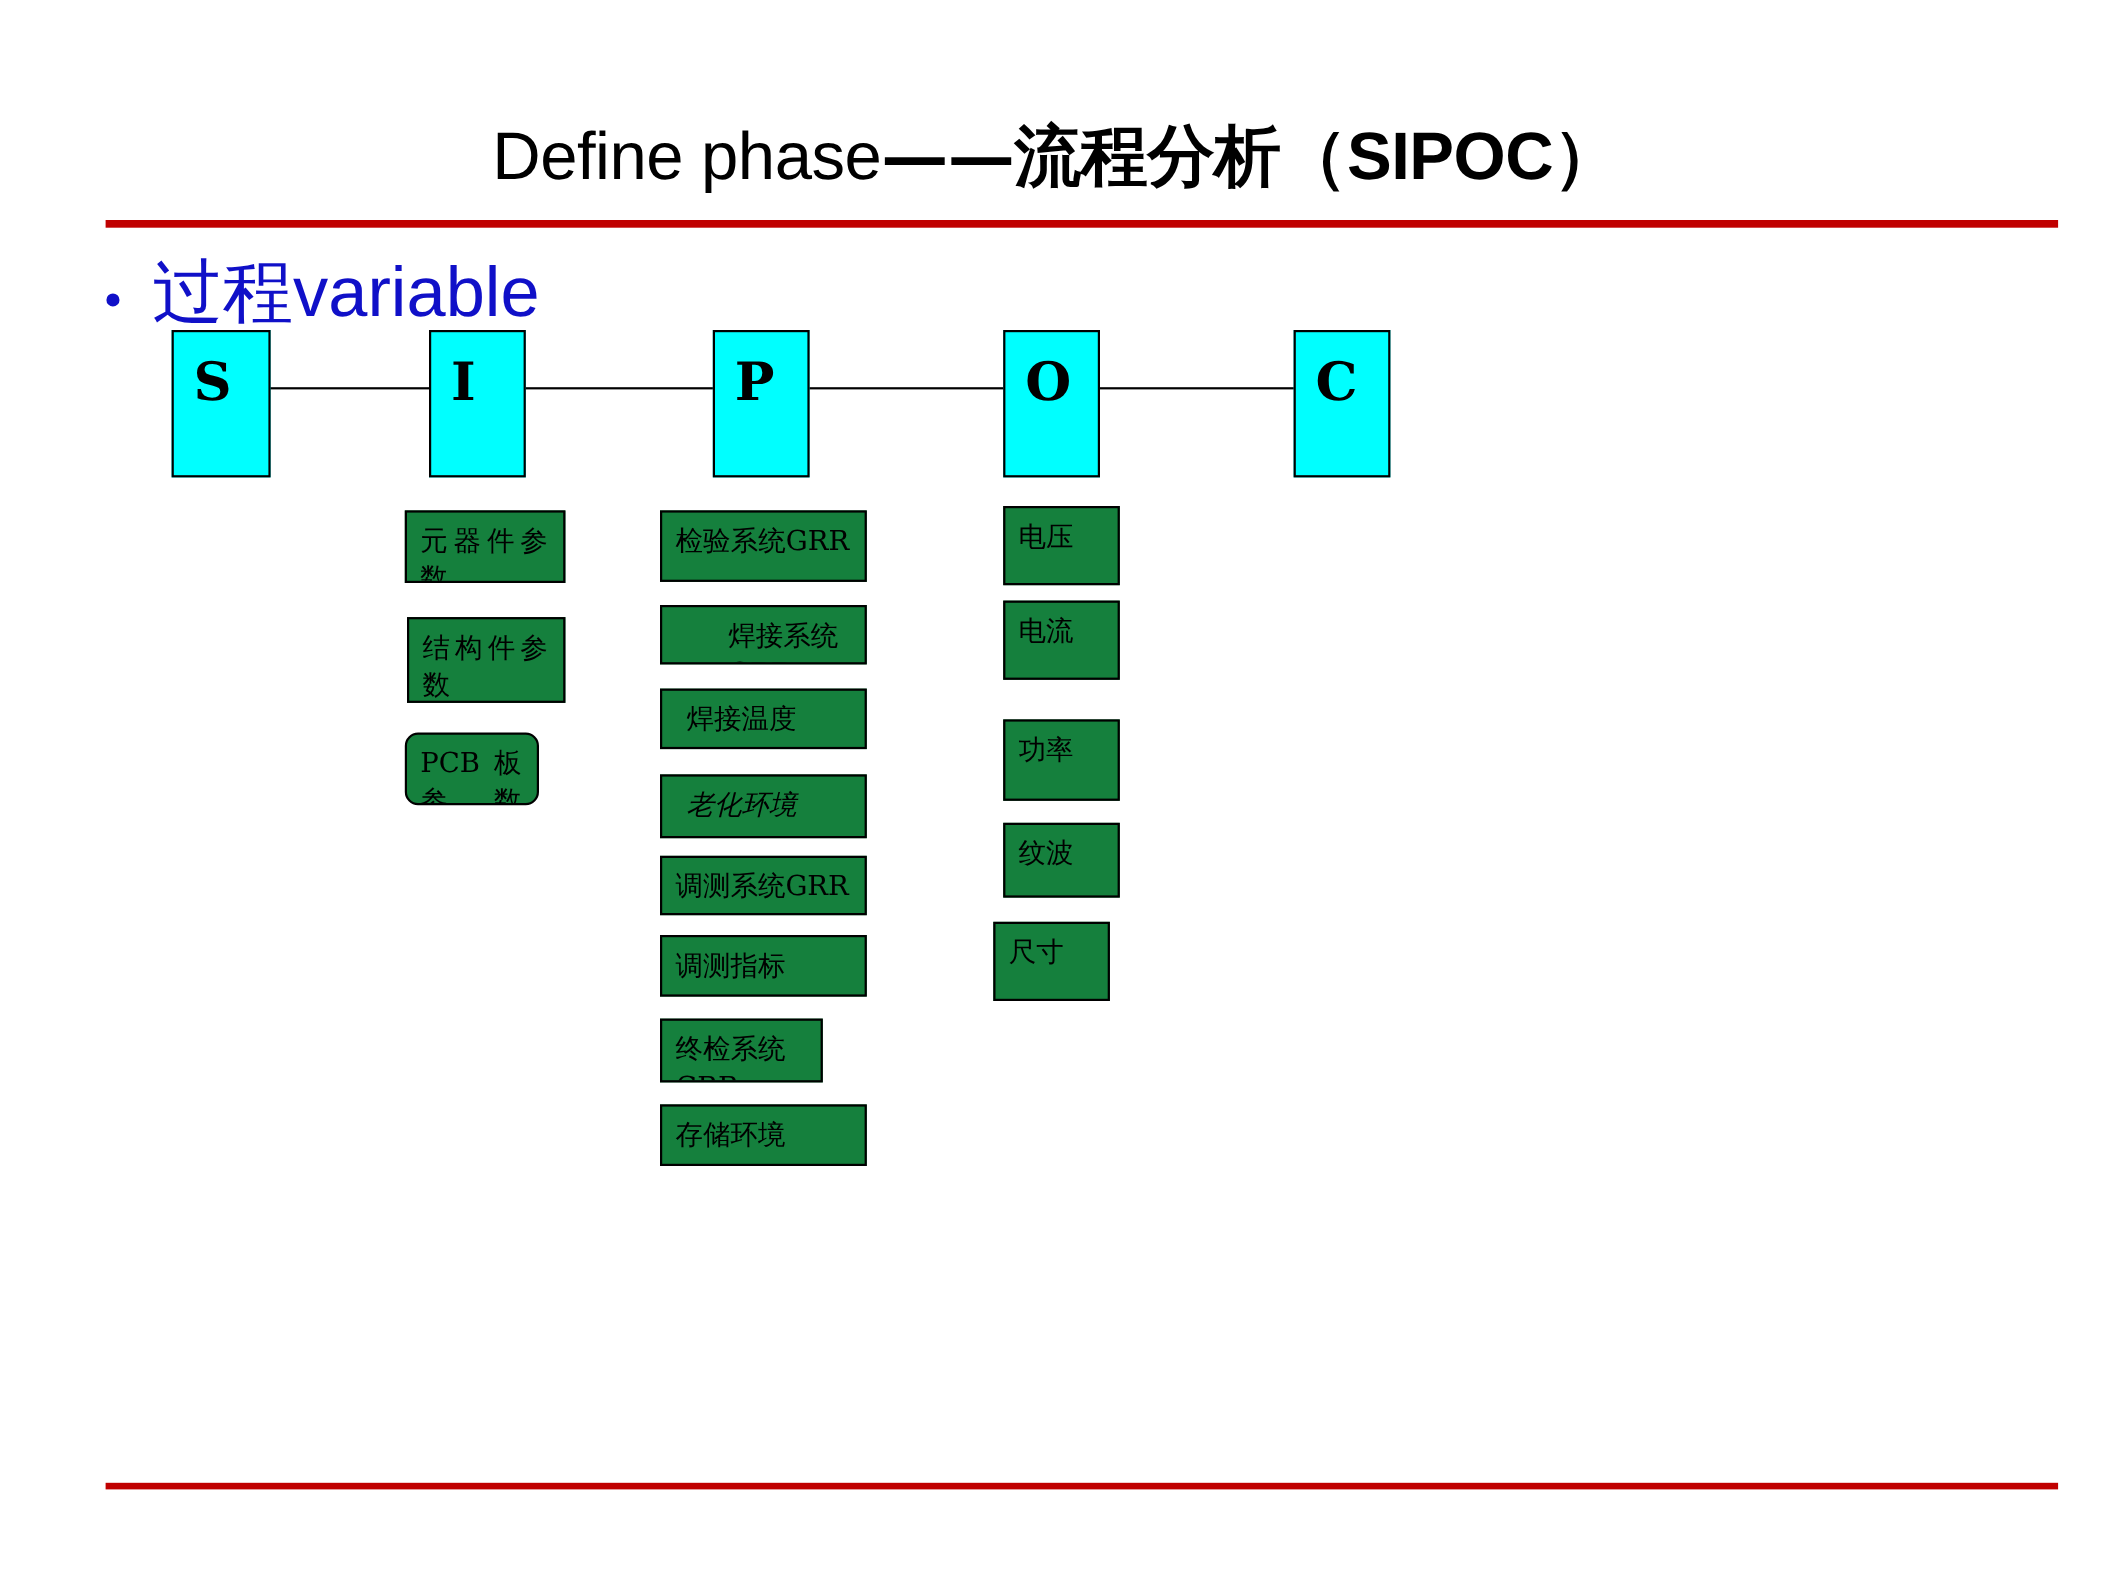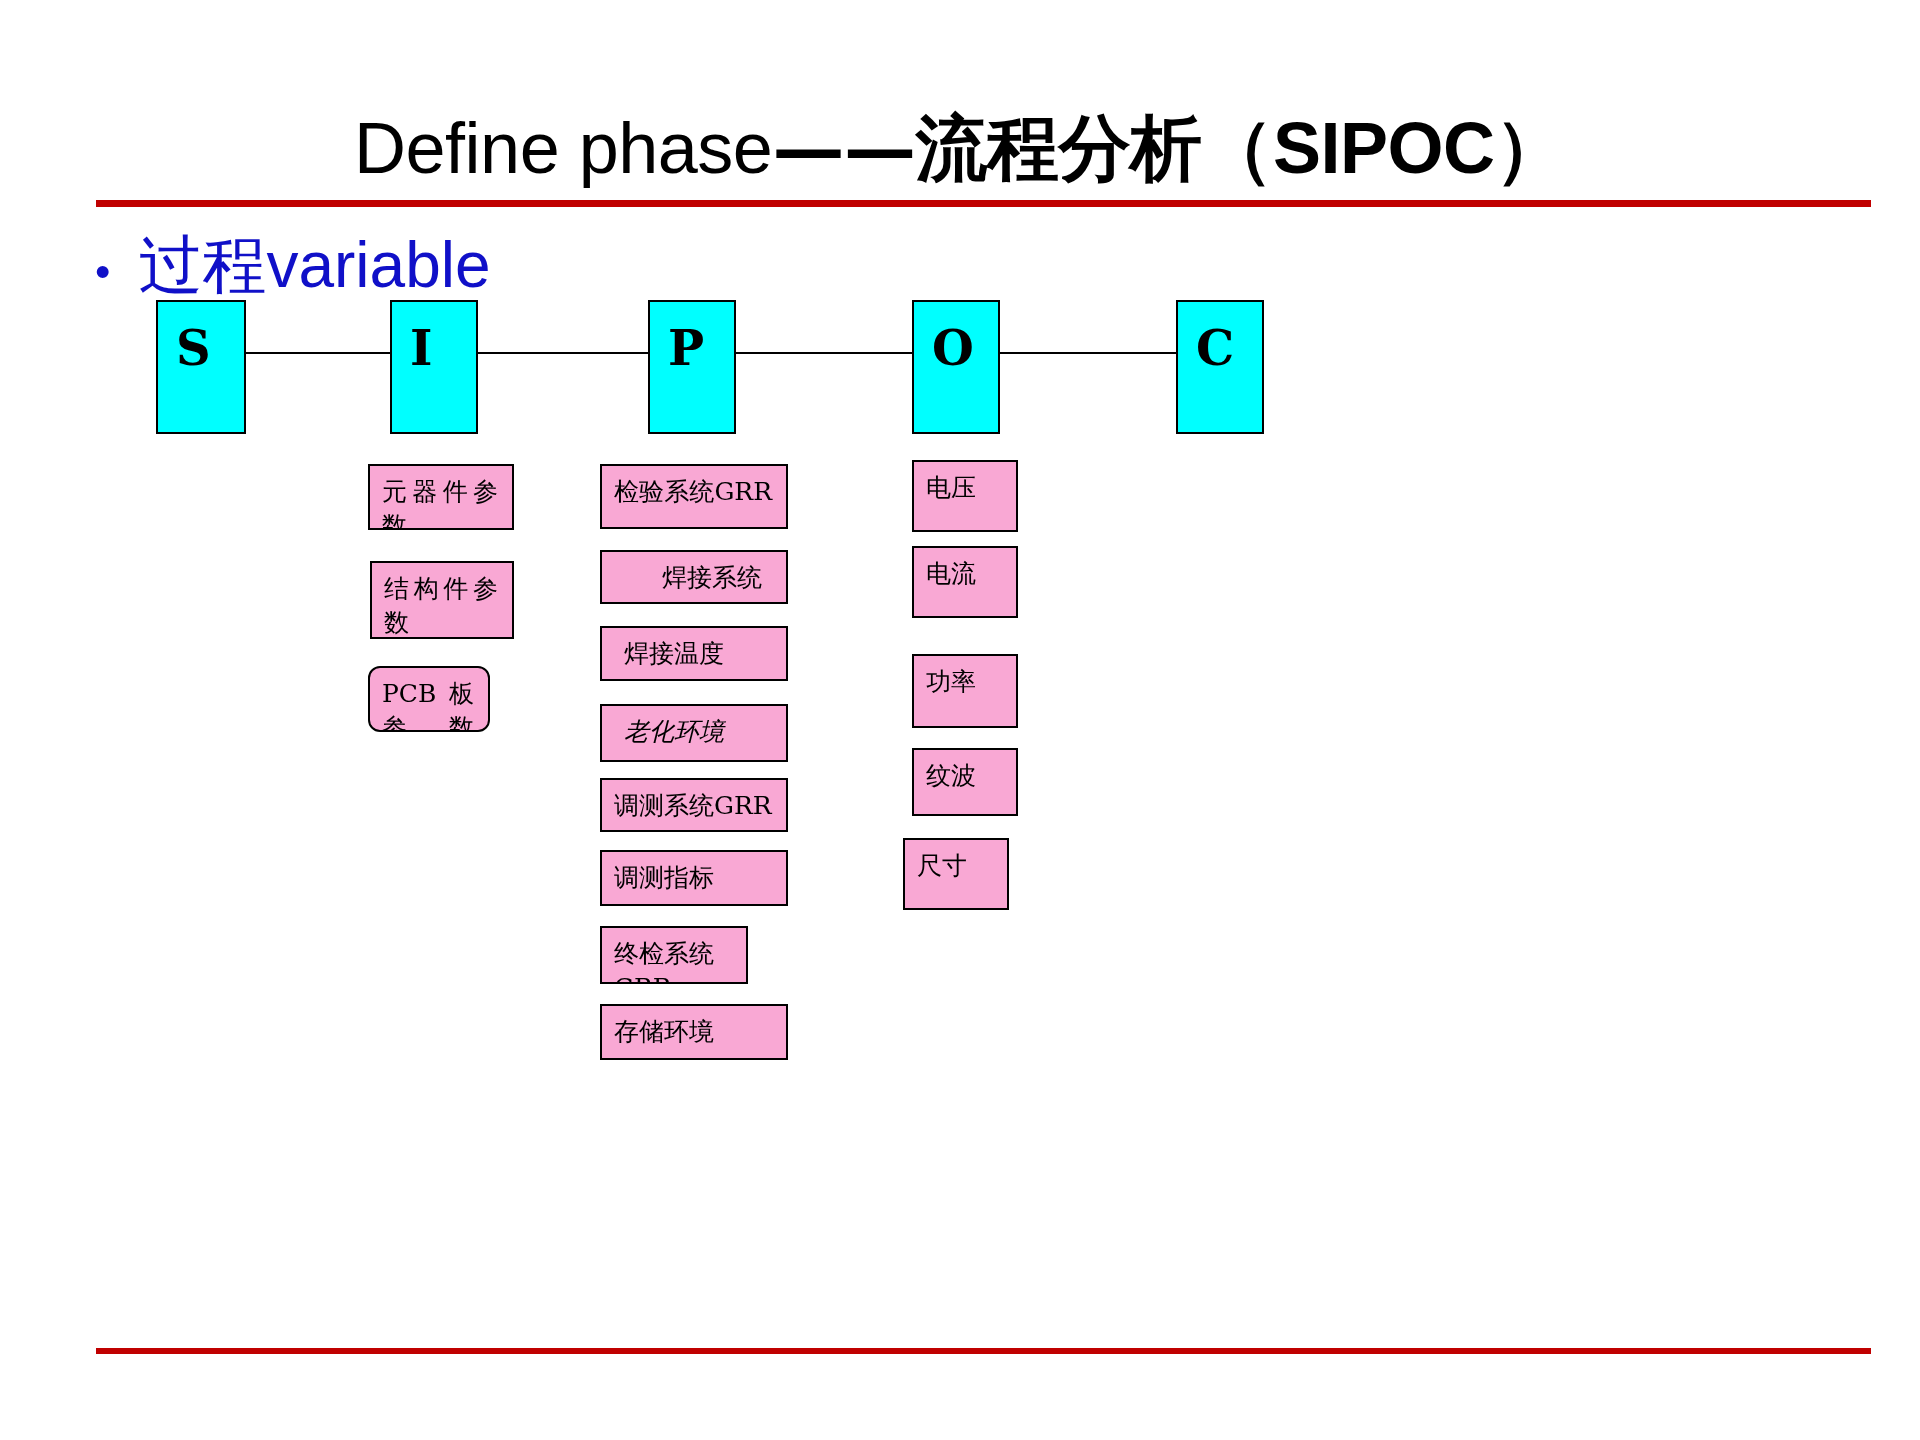--- a/index.html
+++ b/index.html
@@ -17,21 +17,21 @@
   }
 
   
   #title {
     position: absolute;
     left: 0;
     top: 112px;
     width: 1920px;
     text-align: center;
     font-family: "Liberation Sans", sans-serif;
-    font-size: 72px;
+    font-size: 61px;
     line-height: 1.0;
     color: #000000;
     white-space: nowrap;
     letter-spacing: -0.5px;
   }
   #title .cjk {
     font-family: "DejaVu Serif", "Liberation Serif", serif;
     font-weight: 700;
   }
   #title .bold-latin { font-weight: 700; }
@@ -95,21 +95,21 @@
     font-weight: 700;
     font-size: 48px;
     line-height: 1;
     color: #000000;
     padding: 22px 0 0 18px;
   }
 
   
   .sub-box {
     position: absolute;
-    background: #f9a8d4;
+    background: #15803d;
     border: 2px solid #000000;
     box-sizing: border-box;
     overflow: hidden;
   }
   .sub-box span {
     display: block;
     font-family: "DejaVu Serif", "Liberation Serif", serif;
     font-size: 25px;
     line-height: 1.35;
     color: #000000;

